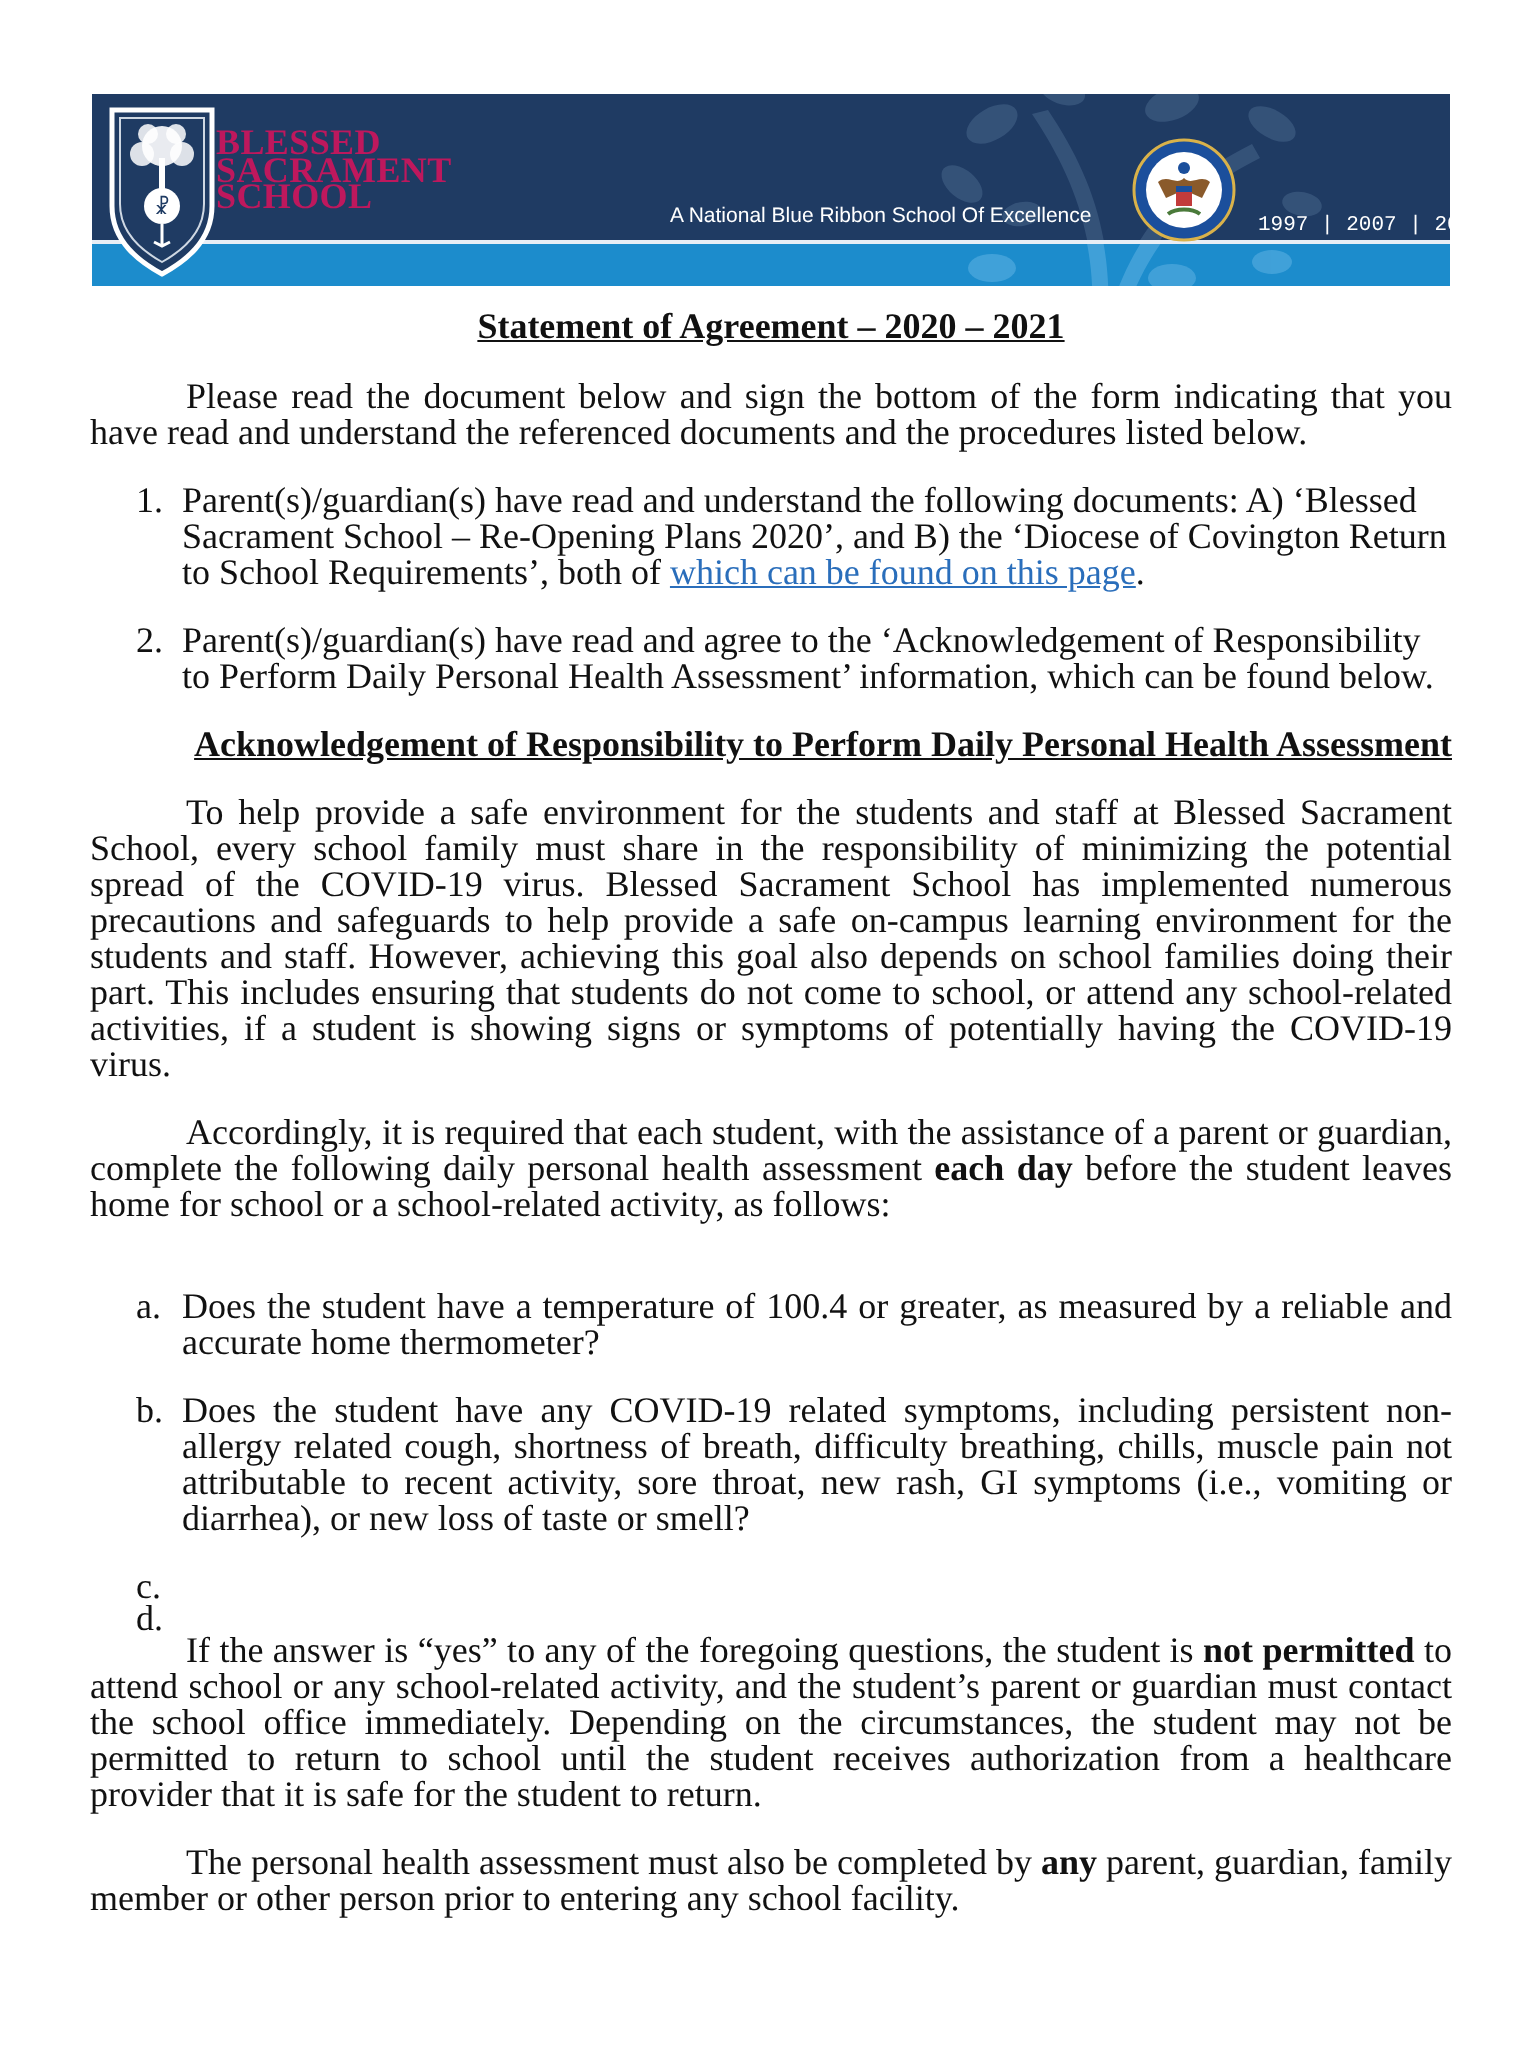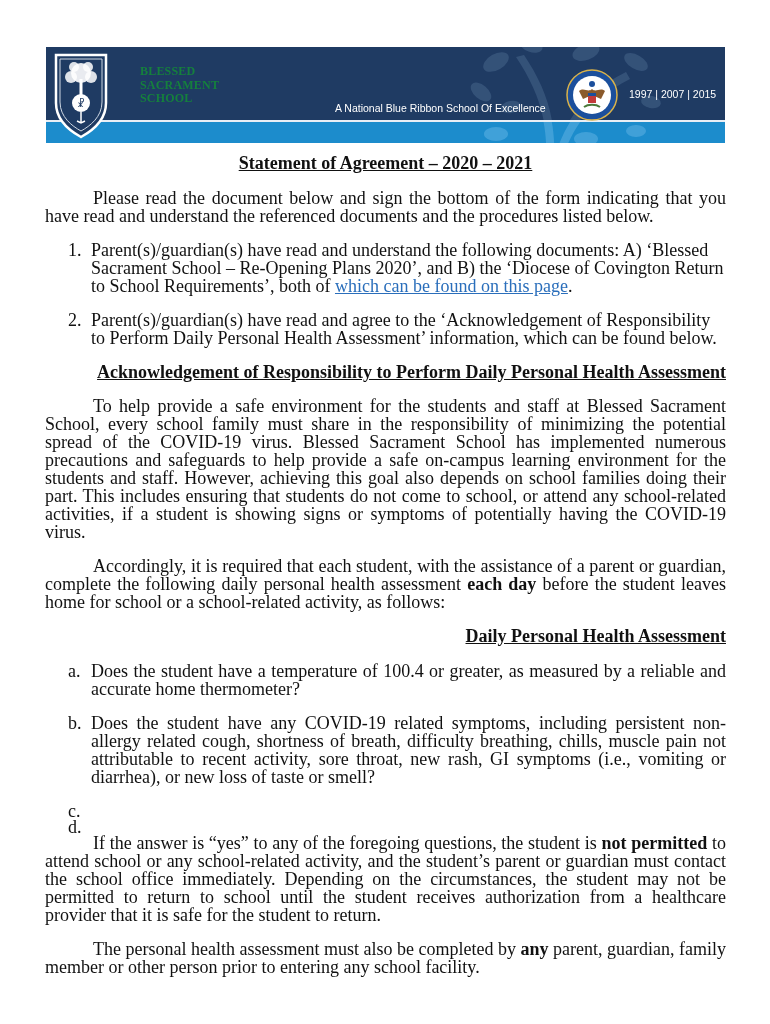--- a/index.html
+++ b/index.html
@@ -3,25 +3,25 @@
 <meta charset="utf-8">
 <style>
   html, body { margin: 0; padding: 0; background: #ffffff; }
   body { width: 770px; height: 1024px; position: relative; overflow: hidden; font-family: "Liberation Serif", "DejaVu Serif", serif; color: #111; }
   .banner { position: absolute; left: 46px; top: 47px; width: 679px; height: 96px; }
   .banner-top { position: absolute; left: 0; top: 0; width: 100%; height: 73px; background: #1f3b63; overflow: hidden; }
   .banner-line { position: absolute; left: 0; top: 73px; width: 100%; height: 2px; background: #e8eef5; }
   .banner-bottom { position: absolute; left: 0; top: 75px; width: 100%; height: 21px; background: #1c8ccc; overflow: hidden; }
   .tree-deco { position: absolute; left: 390px; top: -10px; width: 240px; height: 120px; }
   .shield { position: absolute; left: 6px; top: 4px; width: 58px; height: 88px; z-index: 2; }
-  .school-name { position: absolute; left: 94px; top: 18px; color: #15803d; font-family: "Liberation Serif", "DejaVu Serif", serif; font-weight: bold; font-size: 12px; line-height: 13.5px; letter-spacing: 0.2px; z-index: 2; }
+  .school-name { position: absolute; left: 62px; top: 18px; color: #be185d; font-family: "Liberation Serif", "DejaVu Serif", serif; font-weight: bold; font-size: 18px; line-height: 13.5px; letter-spacing: 0.2px; z-index: 2; }
   .school-name div { white-space: nowrap; }
   .tagline { position: absolute; left: 289px; top: 55px; color: #fff; font-family: Liberation Sans, sans-serif; font-size: 10.5px; white-space: nowrap; z-index: 2; }
   .seal { position: absolute; left: 520px; top: 22px; width: 52px; height: 52px; z-index: 2; }
-  .years { position: absolute; left: 583px; top: 41px; color: #fff; font-family: Liberation Sans, sans-serif; font-size: 10.5px; white-space: nowrap; z-index: 2; }
+  .years { position: absolute; left: 583px; top: 60px; color: #fff; font-family: Liberation Mono, monospace; font-size: 10.5px; white-space: nowrap; z-index: 2; }
 
   .doc { position: absolute; left: 45px; top: 150px; width: 681px; font-size: 18px; line-height: 18px; }
   .title { text-align: center; font-weight: bold; text-decoration: underline; margin: 4px 0 0 0; }
   p { margin: 0; }
   .para { text-align: justify; text-indent: 48px; }
   .gap16 { height: 16px; }
   .gap17 { height: 17px; }
   .li { position: relative; padding-left: 46px; }
   .li .marker { position: absolute; left: 23px; top: 0; }
   .li.just { text-align: justify; }
@@ -119,21 +119,20 @@
   <div class="gap16"></div>
 
   <p class="center-h">Acknowledgement of Responsibility to Perform Daily Personal Health Assessment</p>
   <div class="gap16"></div>
   <p class="para">To help provide a safe environment for the students and staff at Blessed Sacrament School, every school family must share in the responsibility of minimizing the potential spread of the COVID-19 virus.  Blessed Sacrament School has implemented numerous precautions and safeguards to help provide a safe on-campus learning environment for the students and staff.  However, achieving this goal also depends on school families doing their part.  This includes ensuring that students do not come to school, or attend any school-related activities, if a student is showing signs or symptoms of potentially having the COVID-19 virus.</p>
   <div class="gap16"></div>
 
   <p class="para"><span>Accordingly, it is required that each student, with the assistance of a parent or guardian, complete the following daily personal health assessment </span><span class="bu">each day</span><span> before the student leaves home for school or a school-related activity, as follows:</span></p>
   <div class="gap16"></div>
 
-  <p class="center-h">Daily Personal Health Assessment</p>
   <div class="gap17"></div>
 
   <div>
     <div class="li just">
       <span class="marker">a.</span>
       <span>Does the student have a temperature of 100.4 or greater, as measured by a reliable and accurate home thermometer?</span>
     </div>
     <div class="gap16"></div>
     <div class="li just">
       <span class="marker">b.</span>

